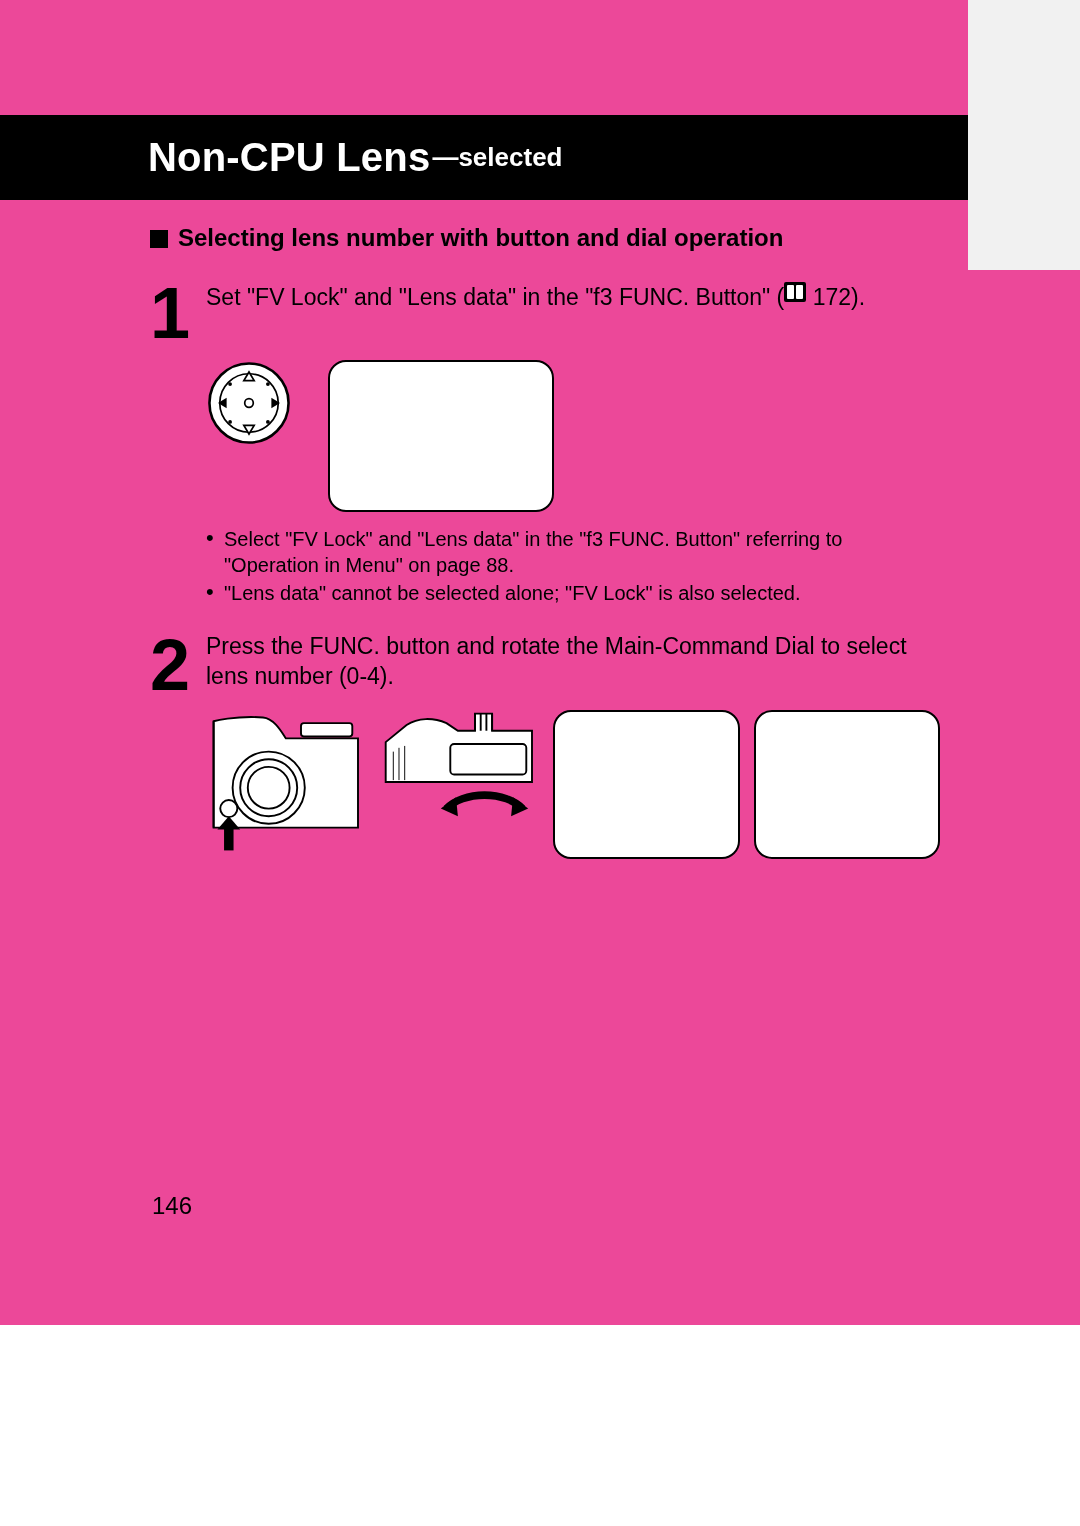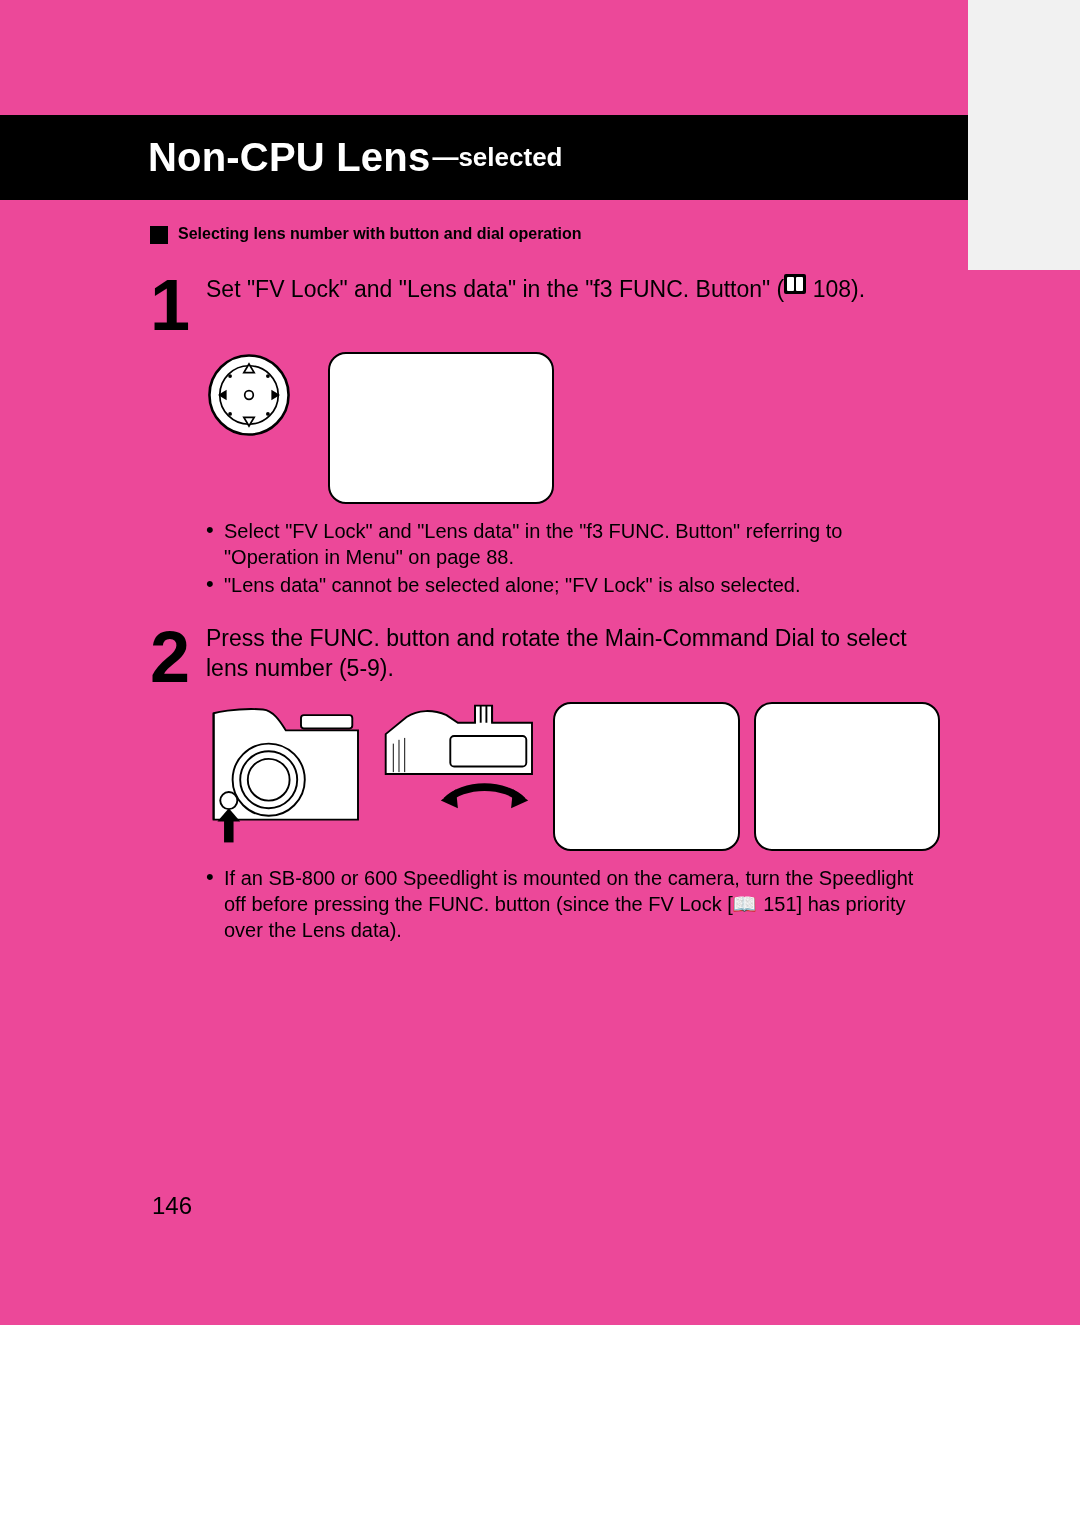--- a/index.html
+++ b/index.html
@@ -69,21 +69,21 @@
     gap: 10px;
   }
   .section-heading .black-square {
     width: 18px;
     height: 18px;
     background: #000;
     margin-top: 2px;
   }
   .section-heading .heading-text {
     font-weight: 700;
-    font-size: 16px;
+    font-size: 24px;
   }
 
   .intro {
     margin-top: 10px;
     font-size: 23px;
     line-height: 1.3;
   }
 
   .step {
     margin-top: 28px;
@@ -208,21 +208,21 @@
 
 
     <div class="step">
       <div class="step-row">
         <div class="step-num">1</div>
         <div class="step-body">
           <span>Set "FV Lock" and "Lens data" in the "f3 FUNC. Button" (</span><span class="ref-icon"><svg width="22" height="20" viewBox="0 0 22 20">
                 <rect x="0" y="0" width="22" height="20" rx="2" fill="#000"></rect>
                 <rect x="3" y="3" width="7" height="14" rx="1" fill="#fff"></rect>
                 <rect x="12" y="3" width="7" height="14" rx="1" fill="#fff"></rect>
-              </svg></span><span> 108).</span>
+              </svg></span><span> 172).</span>
         </div>
       </div>
 
       <div class="img-row-1">
 
         <svg class="dial-svg" viewBox="0 0 100 100">
           <circle cx="50" cy="50" r="46" fill="#fff" stroke="#000" stroke-width="3"></circle>
           <circle cx="50" cy="50" r="34" fill="#fff" stroke="#000" stroke-width="2"></circle>
           <circle cx="50" cy="50" r="5" fill="#fff" stroke="#000" stroke-width="2"></circle>
 
@@ -246,21 +246,21 @@
         <ul>
           <li>Select "FV Lock" and "Lens data" in the "f3 FUNC. Button" referring to "Operation in Menu" on page 88.</li>
           <li>"Lens data" cannot be selected alone; "FV Lock" is also selected.</li>
         </ul>
       </div>
     </div>
 
     <div class="step" style="margin-top:26px;">
       <div class="step-row">
         <div class="step-num">2</div>
-        <div class="step-body">Press the FUNC. button and rotate the Main-Command Dial to select lens number (5-9).</div>
+        <div class="step-body">Press the FUNC. button and rotate the Main-Command Dial to select lens number (0-4).</div>
       </div>
 
       <div class="img-row-2">
 
         <div class="camera-box">
           <svg viewBox="0 0 168 145">
 
             <path d="M 8 8 C 8 8 30 2 60 4 C 72 5 80 20 84 26 L 160 26 L 160 120 L 8 120 Z" fill="#fff" stroke="#000" stroke-width="2"></path>
             <path d="M 8 8 L 8 120" stroke="#000" stroke-width="2" fill="none"></path>
 
@@ -299,21 +299,20 @@
 
             <rect x="74" y="32" width="80" height="32" rx="4" fill="#fff" stroke="#000" stroke-width="2"></rect>
           </svg>
         </div>
         <div class="lcd-box-small"></div>
         <div class="lcd-box-small"></div>
       </div>
 
       <div class="notes">
         <ul>
-          <li>If an SB-800 or 600 Speedlight is mounted on the camera, turn the Speedlight off before pressing the FUNC. button (since the FV Lock [📖 151] has priority over the Lens data).</li>
         </ul>
       </div>
     </div>
 
   </div>
 
   <div class="page-number">146</div>
 </div>
 
 </body></html>

